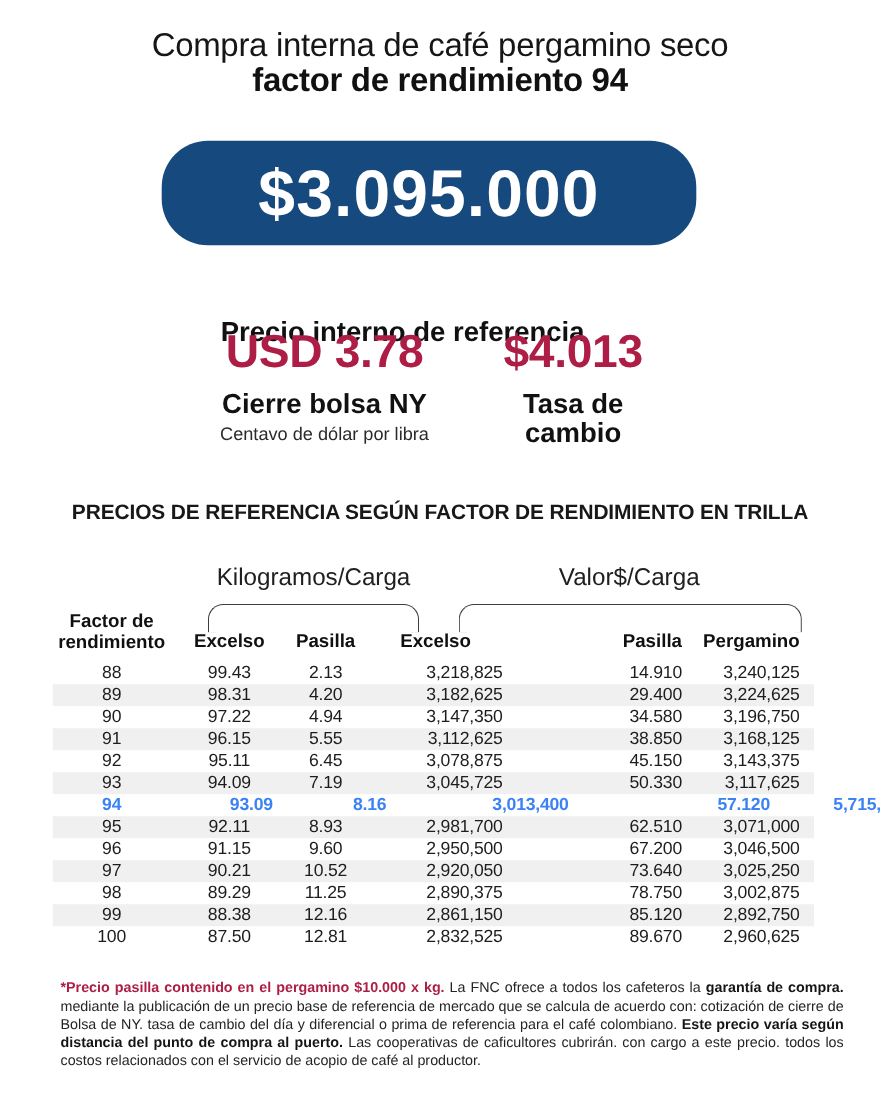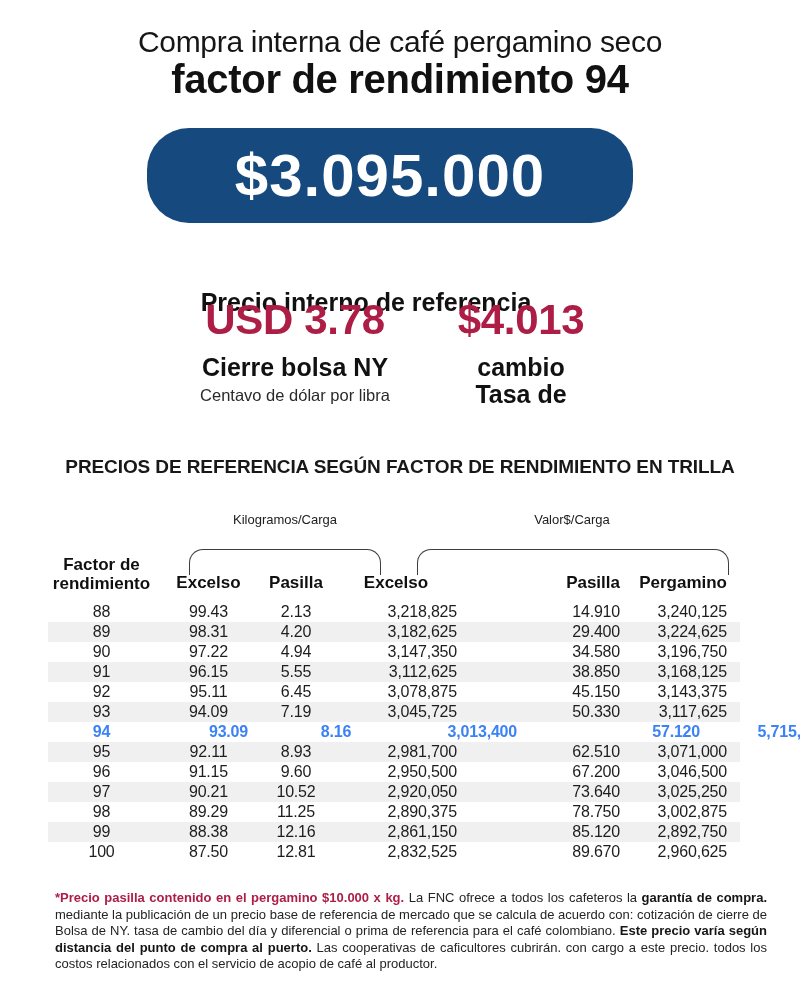--- a/index.html
+++ b/index.html
@@ -8,38 +8,38 @@
     --ink:#1c1c1c;
     --stripe:#f0f0f0;
   }
   *{margin:0;padding:0;box-sizing:border-box;}
   html,body{width:800px;height:995px;background:#ffffff;overflow:hidden;}
   body{font-family:"Liberation Sans","DejaVu Sans",sans-serif;color:var(--ink);position:relative;}
 
   .abs{position:absolute;}
 
   .title1{top:25px;left:0;width:800px;text-align:center;font-size:30px;font-weight:400;letter-spacing:-0.3px;color:#161616;}
-  .title2{top:57px;left:0;width:800px;text-align:center;font-size:40px;font-weight:800;letter-spacing:-0.3px;color:#111;}
+  .title2{top:57px;left:0;width:800px;text-align:center;font-size:30px;font-weight:800;letter-spacing:-0.3px;color:#111;}
 
   .badge{top:128px;left:147px;width:486px;height:95px;background:var(--navy);border-radius:42px;
          display:flex;align-items:center;justify-content:center;}
   .badge .big{color:#ffffff;font-size:60px;font-weight:800;letter-spacing:1px;}
 
   .price-caption{top:240px;left:16px;width:700px;text-align:center;font-size:25px;font-weight:800;color:#111;margin-top:48px;}
 
   .stat{text-align:center;}
   .stat-ny{top:296px;left:165px;width:260px;}
   .stat-tc{top:296px;left:401px;width:240px;}
   .stat .val{font-size:42px;font-weight:700;color:var(--crimson);letter-spacing:-0.3px;}
   .stat .lbl{margin-top:10px;font-size:25px;font-weight:800;color:#111;line-height:27px;}
   .stat .sub{margin-top:5px;font-size:16.5px;font-weight:400;color:#2a2a2a;}
 
   .section-title{top:456px;left:0;width:800px;text-align:center;font-size:19px;font-weight:800;letter-spacing:-0.1px;color:#181818;}
 
-  .group-label{top:512px;width:200px;text-align:center;font-size:13px;font-weight:400;color:#202020;}
+  .group-label{top:512px;width:200px;text-align:center;font-size:22px;font-weight:400;color:#202020;}
   .gl-kg{left:185px;}
   .gl-valor{left:472px;}
 
   .bracket{top:549px;height:26px;border:1.5px solid #3d3d3d;border-bottom:none;border-radius:14px 14px 0 0;}
   .br1{left:189px;width:192px;}
   .br2{left:417px;width:312px;}
 
   .tgrid{display:grid;grid-template-columns:107px 107px 68px 132px 165px 113px;width:692px;left:48px;}
   .thead{top:547px;height:47px;align-items:end;font-size:17px;font-weight:800;color:#101010;}
   .thead .h1{text-align:center;line-height:19px;padding-bottom:1px;}
@@ -75,22 +75,22 @@
 
 <div class="abs stat stat-ny">
   <div class="val">USD 3.78</div>
   <div class="lbl">Cierre bolsa NY</div>
   <div class="sub">Centavo de dólar por libra</div>
 </div>
 
 <div class="abs stat stat-tc">
   <div class="val">$4.013</div>
   <div class="lbl">
+    <div>Tasa de</div>
     <div>cambio</div>
-    <div>Tasa de</div>
   </div>
 </div>
 
 <div class="abs section-title">PRECIOS DE REFERENCIA SEGÚN FACTOR DE RENDIMIENTO EN TRILLA</div>
 
 <div class="abs group-label gl-kg">Kilogramos/Carga</div>
 <div class="abs group-label gl-valor">Valor$/Carga</div>
 
 <div class="abs bracket br1"></div>
 <div class="abs bracket br2"></div>

